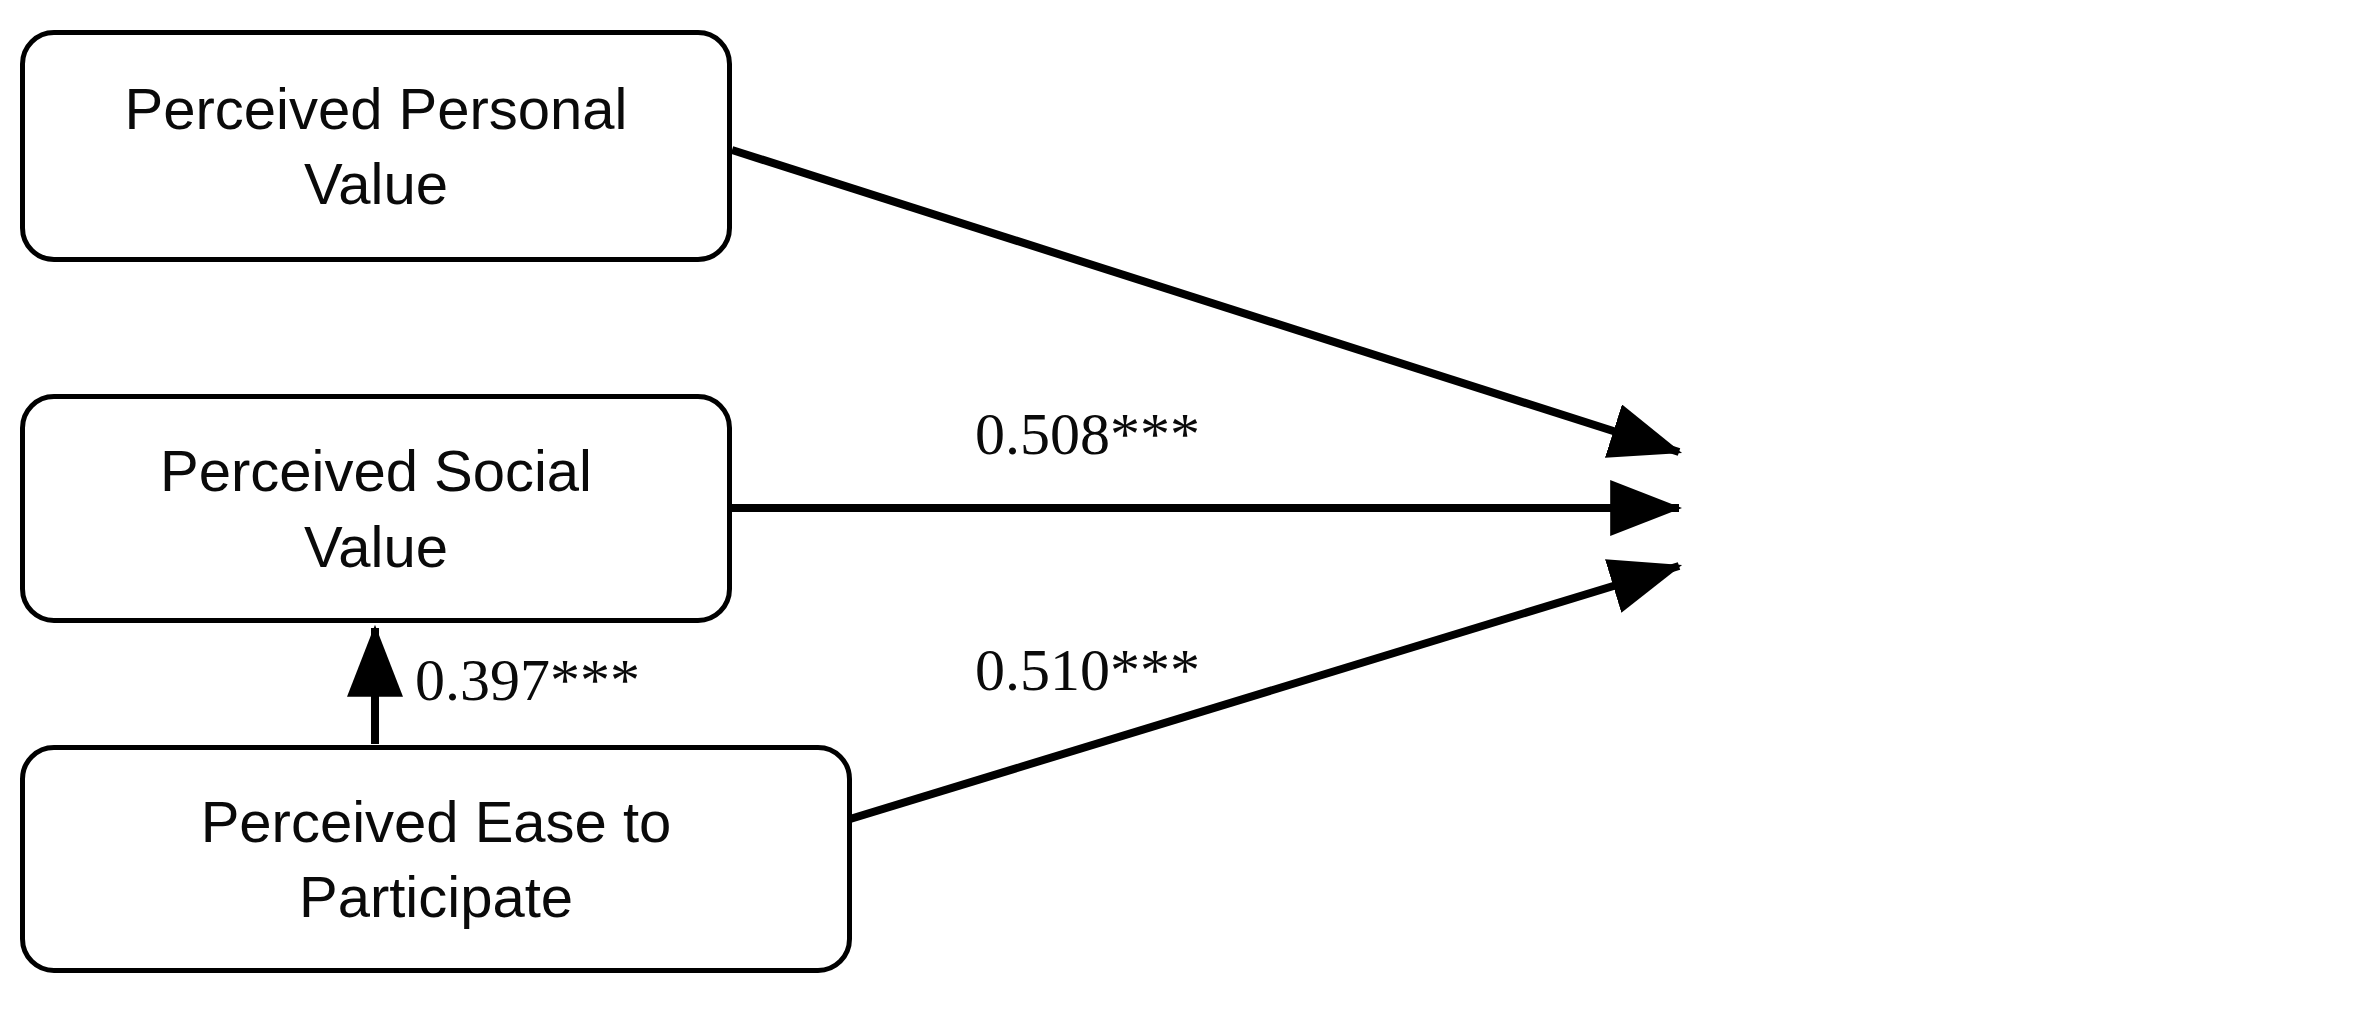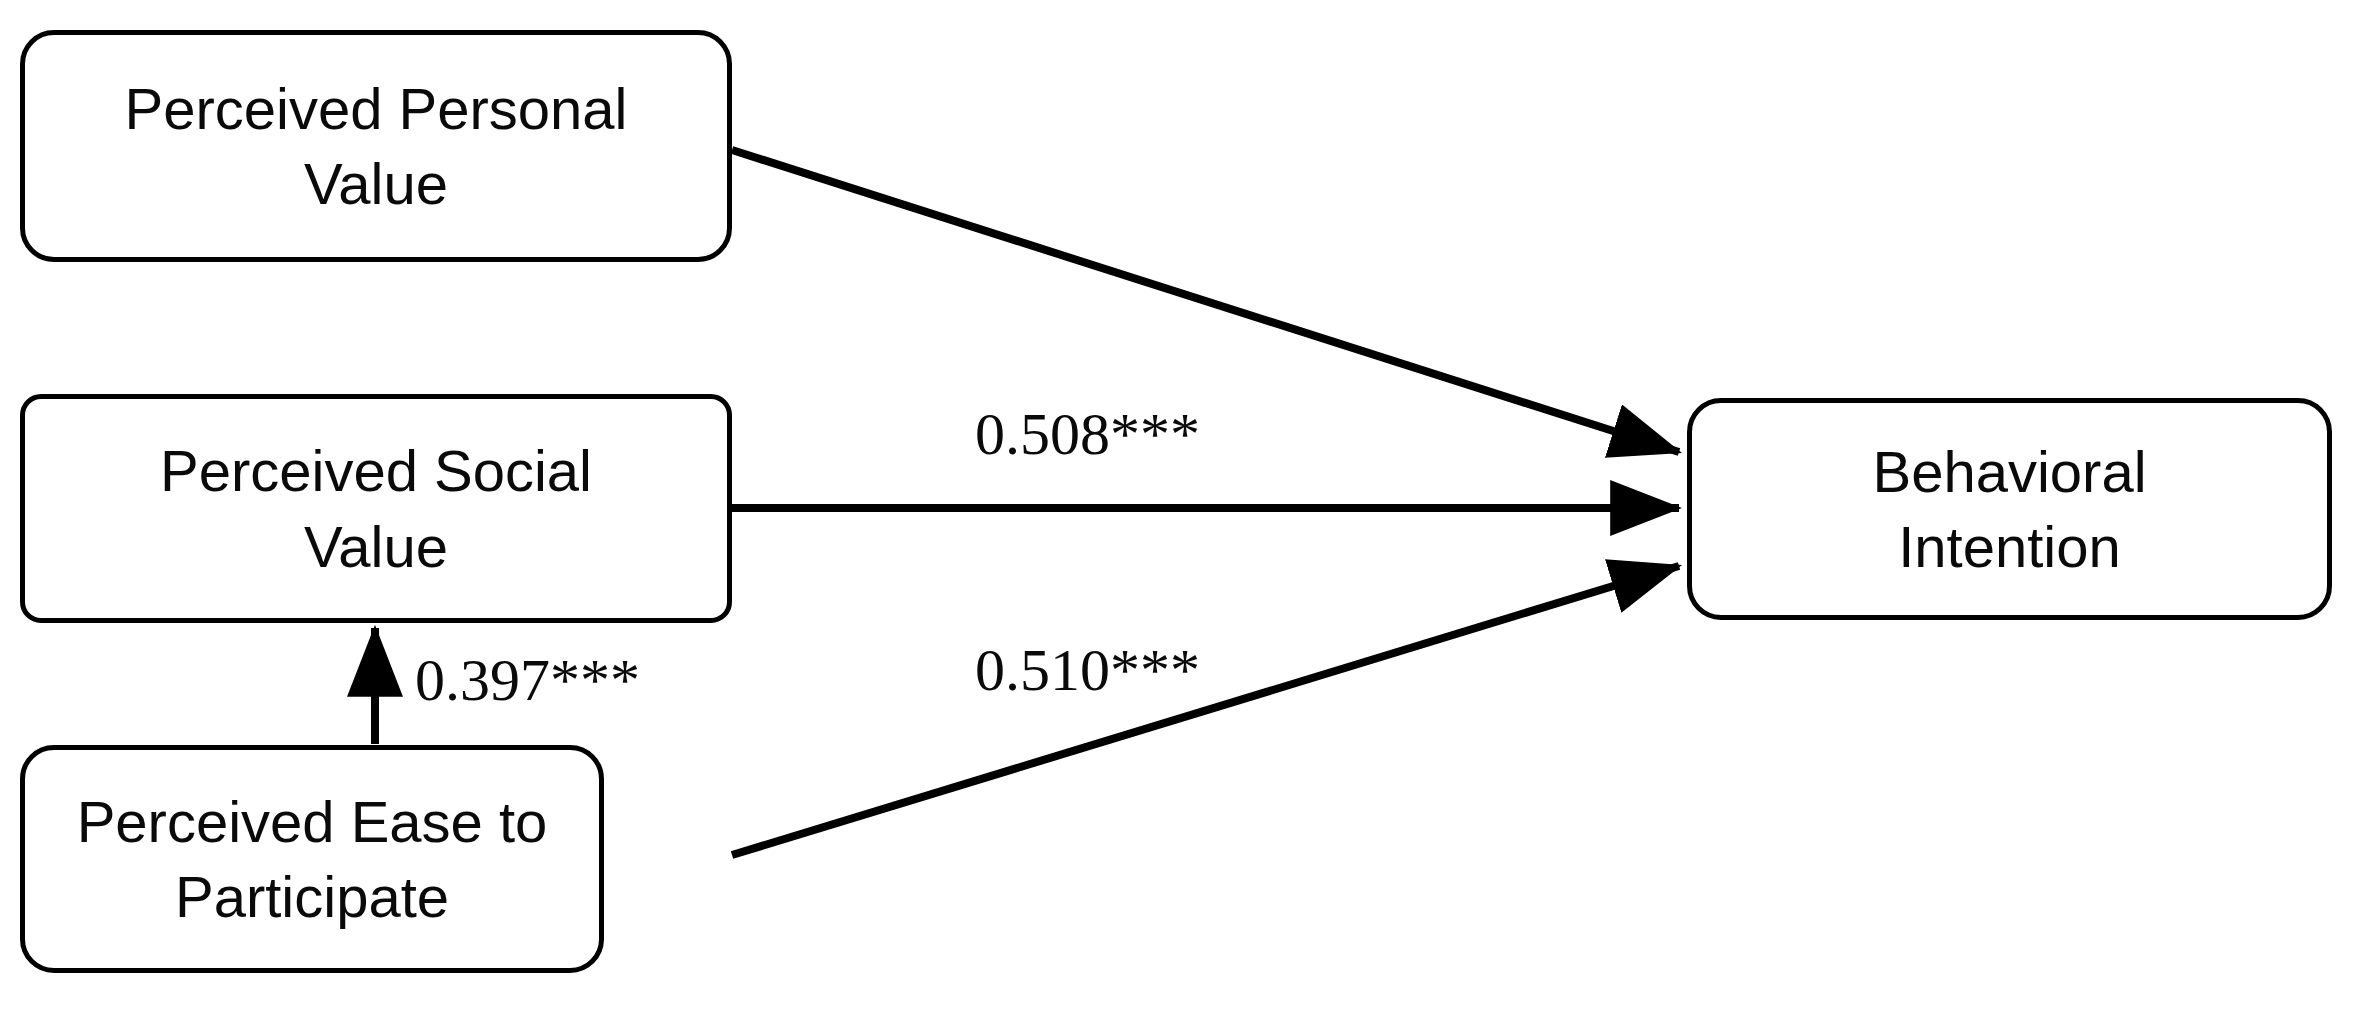--- a/index.html
+++ b/index.html
@@ -51,22 +51,22 @@
     position: absolute;
     font-family: "Liberation Serif", serif;
     font-size: 60px;
     line-height: 1;
     color: #0a0a0a;
     white-space: nowrap;
     z-index: 4;
   }
   
   #node-ppv   { left: 20px;   top: 30px;  width: 712px; height: 232px; }
-  #node-psv   { left: 20px;   top: 394px; width: 712px; height: 229px; border-radius: 21px; }
-  #node-pep   { left: 20px;   top: 745px; width: 584px; height: 228px; }
+  #node-psv   { left: 20px;   top: 394px; width: 712px; height: 229px; }
+  #node-pep   { left: 20px;   top: 745px; width: 832px; height: 228px; }
   #node-bi    { left: 1687px; top: 398px; width: 645px; height: 222px; }
   
   #label-ppv-bi { left: 975px;  top: 78px;  }
   #label-psv-bi { left: 975px;  top: 404px; }
   #label-pep-psv{ left: 415px;  top: 650px; }
   #label-pep-bi { left: 975px;  top: 640px; }
 </style>
 </head>
 <body>
 
@@ -96,24 +96,20 @@
   <div class="node-box" id="node-psv">
     <span class="node-label">Perceived Social
 Value</span>
   </div>
 
   <div class="node-box" id="node-pep">
     <span class="node-label">Perceived Ease to
 Participate</span>
   </div>
 
-  <div class="node-box" id="node-bi">
-    <span class="node-label">Behavioral
-Intention</span>
-  </div>
 
 
   <div class="edge-label" id="label-psv-bi">0.508***</div>
 
   <div class="edge-label" id="label-pep-psv">0.397***</div>
 
   <div class="edge-label" id="label-pep-bi">0.510***</div>
 
 </div>
 

